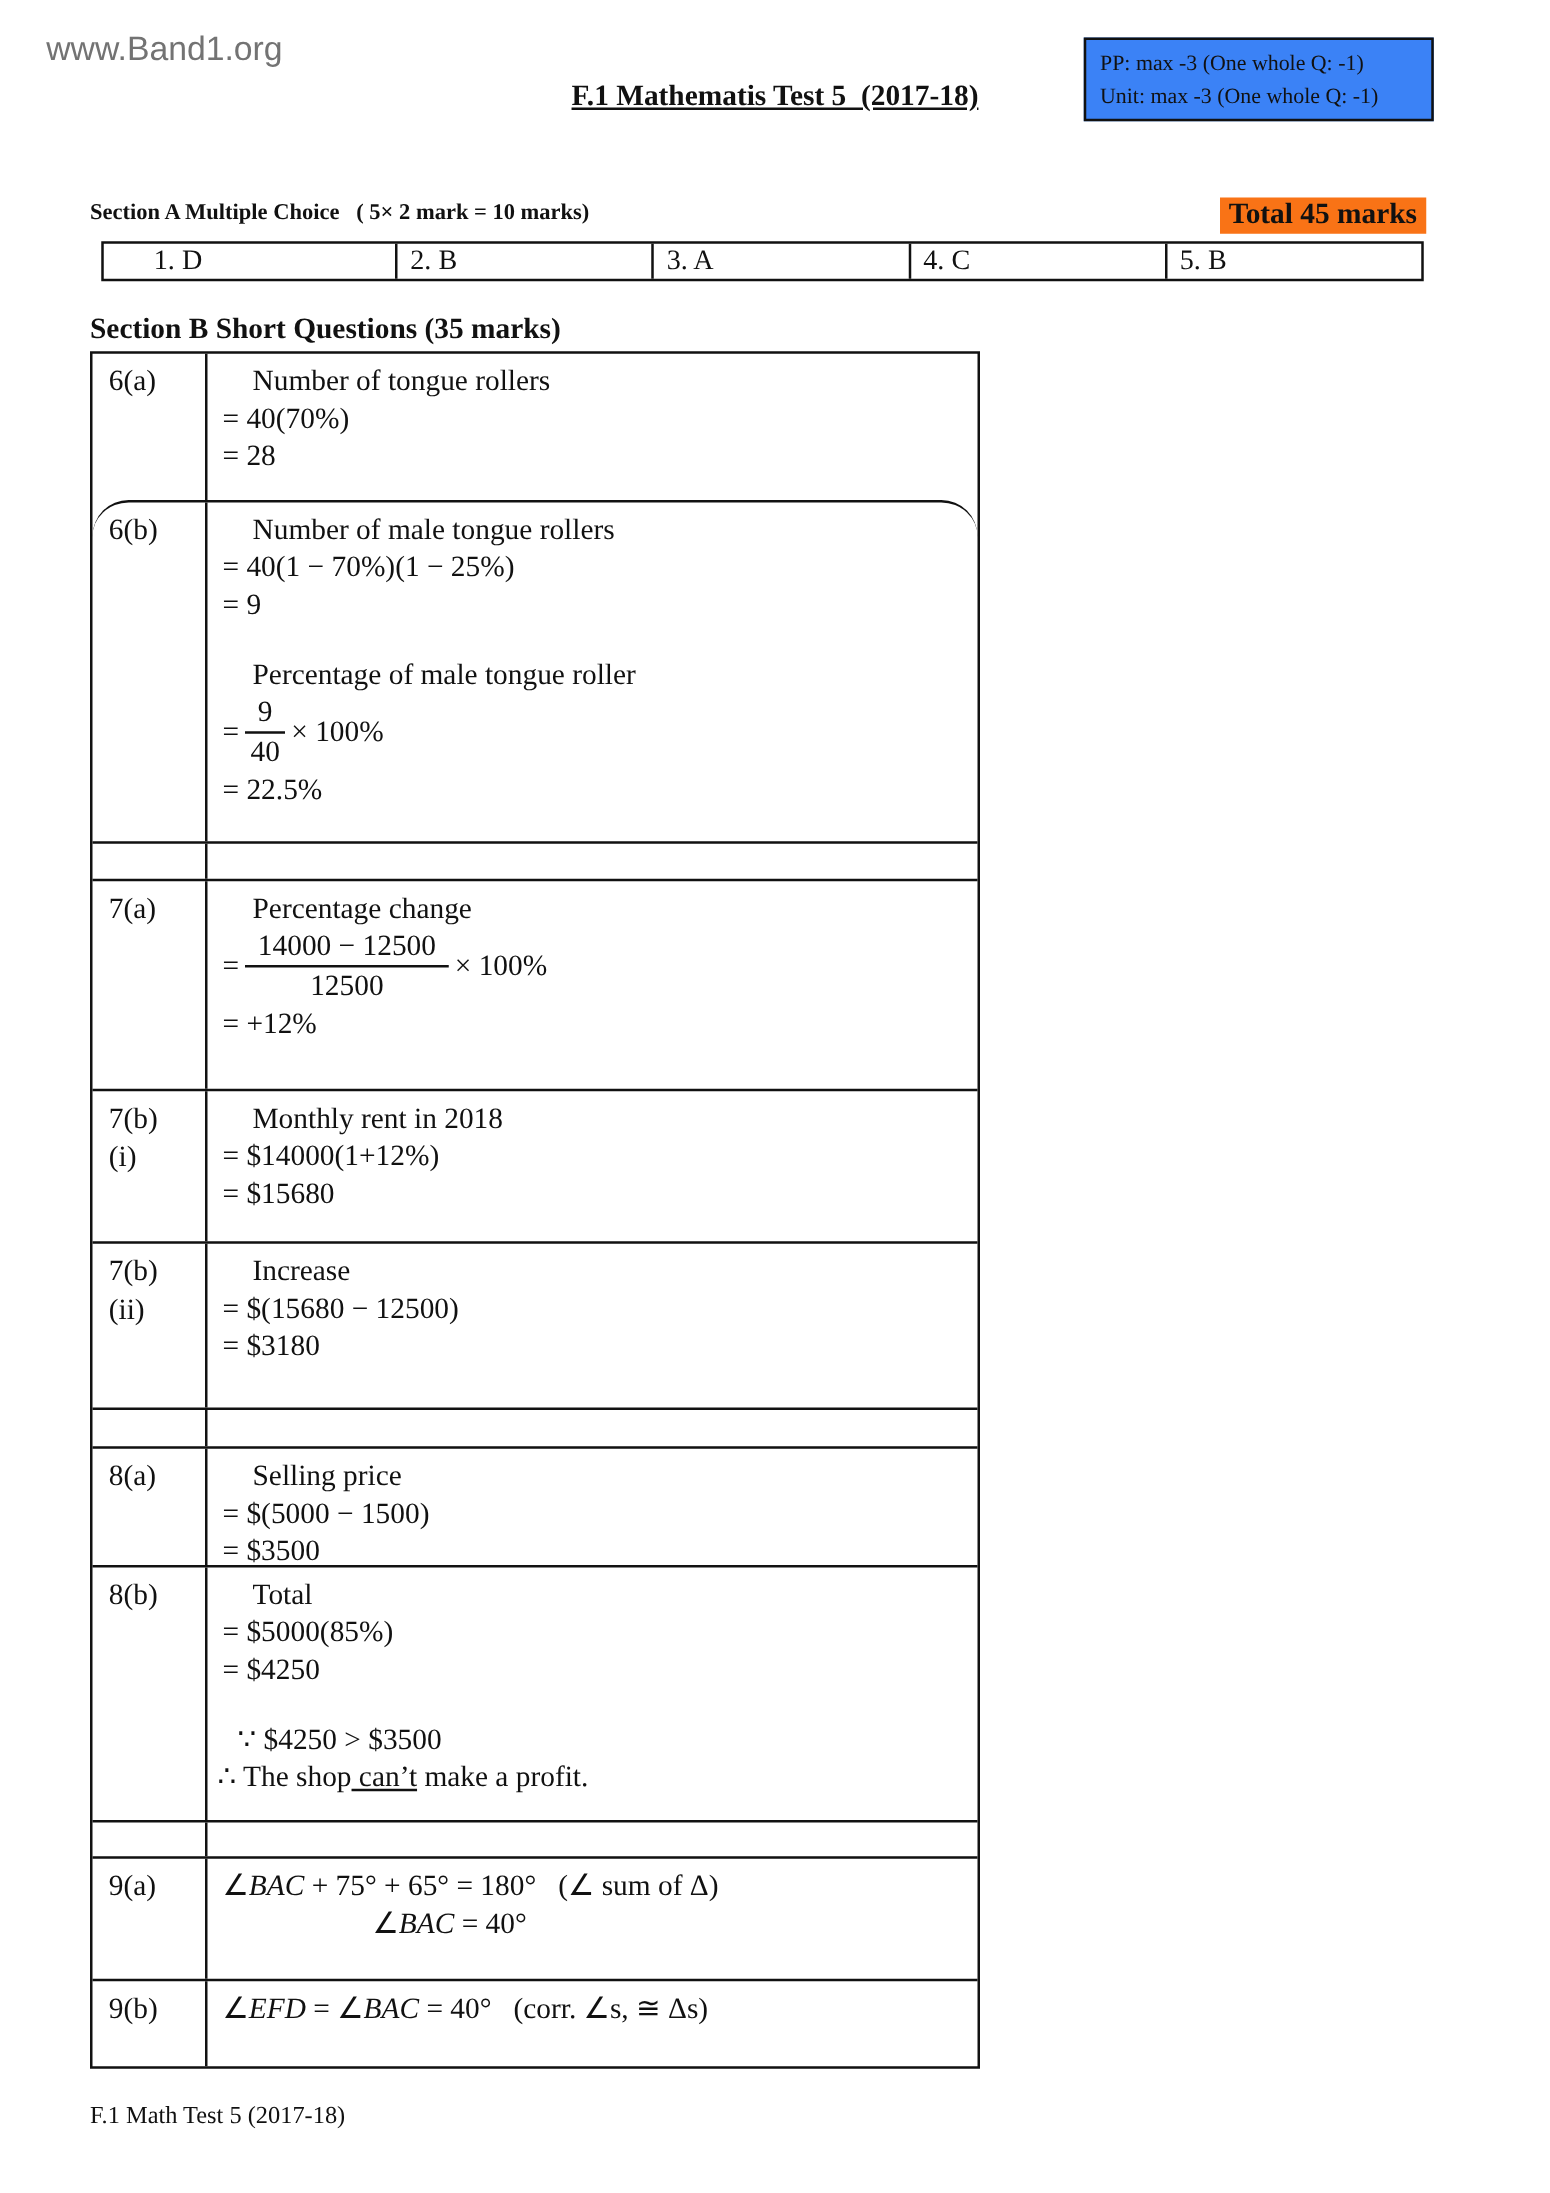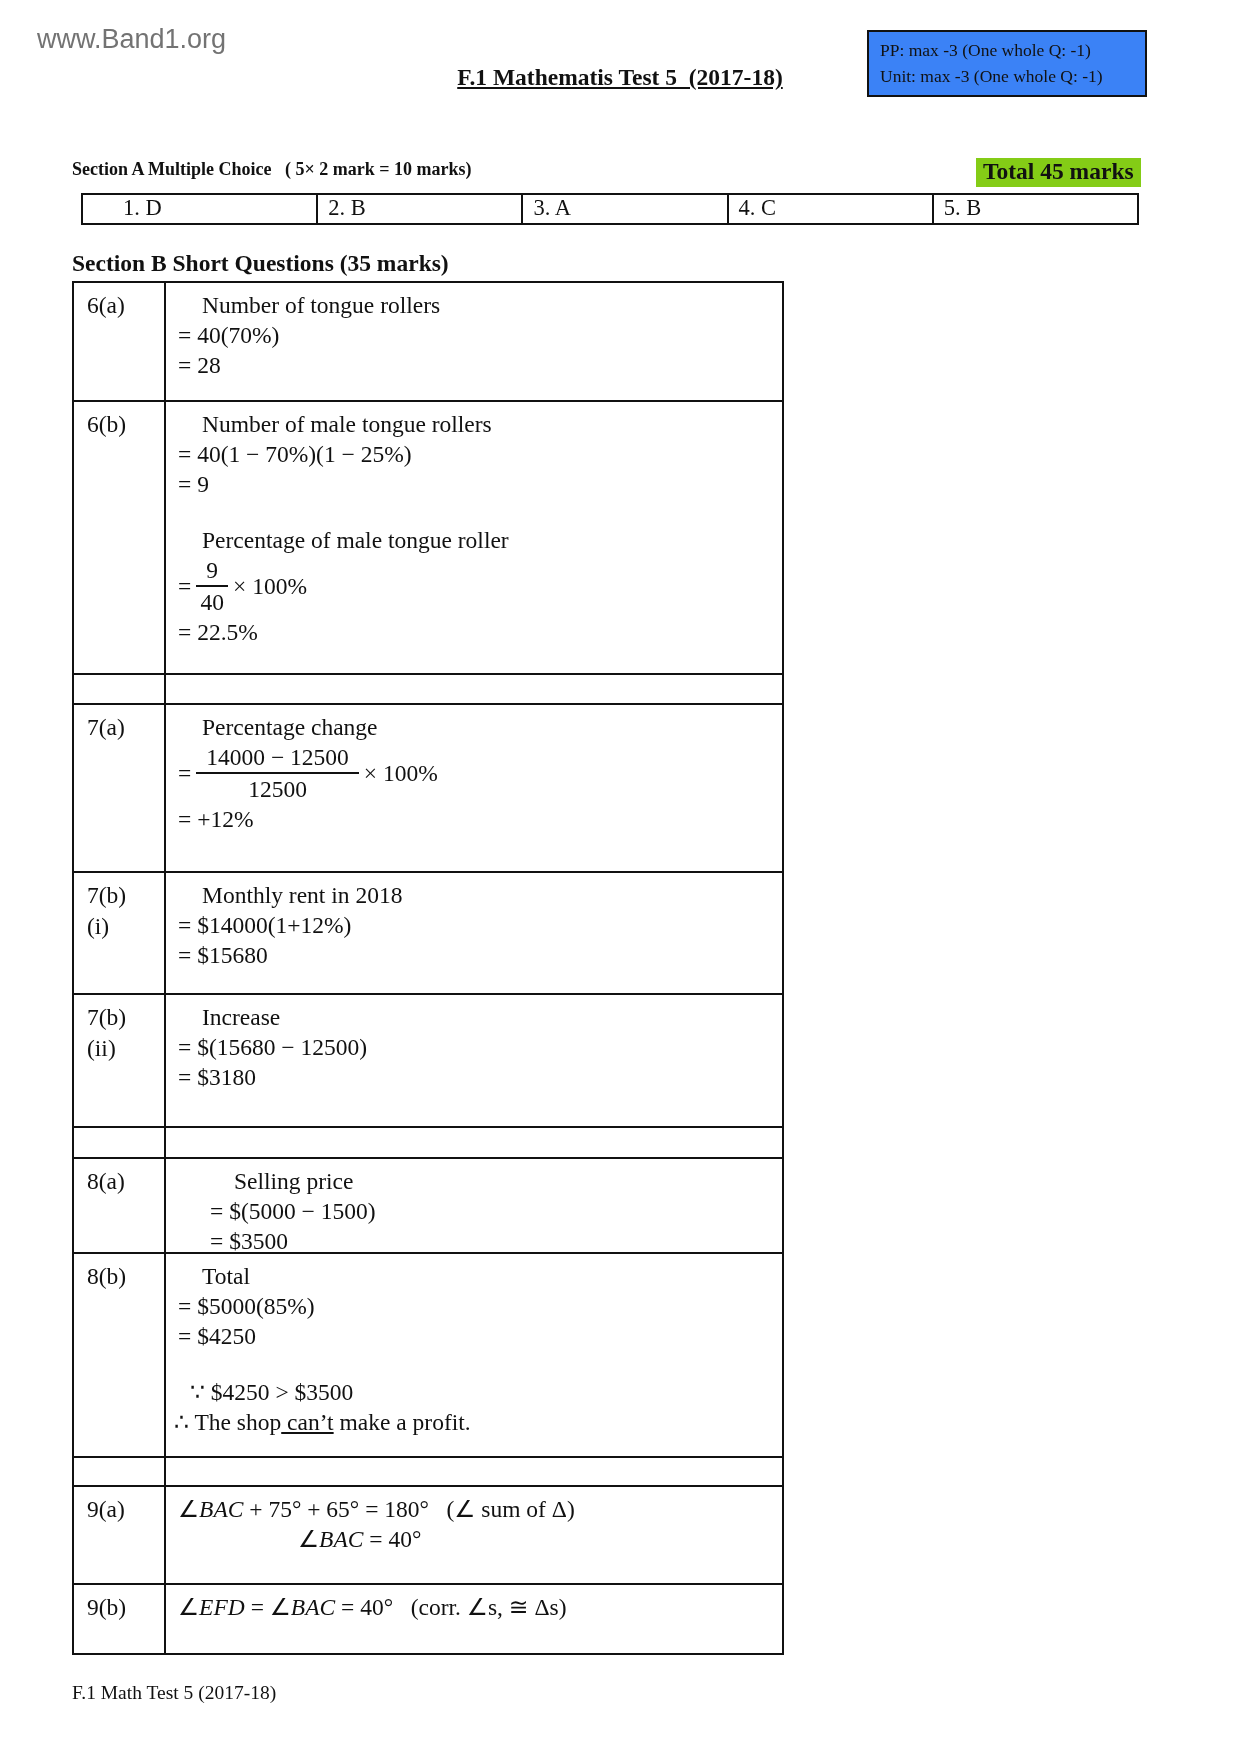--- a/index.html
+++ b/index.html
@@ -75,42 +75,42 @@
   <div class="site">www.Band1.org</div>
 
   <div class="pp-box">
     <div>PP: max -3  (One whole Q: -1)</div>
     <div>Unit: max -3  (One whole Q: -1)</div>
   </div>
 
   <div class="title"><span>F.1 Mathematis Test 5  (2017-18)</span></div>
 
   <div class="secA-head">Section A Multiple Choice   ( 5× 2 mark = 10 marks)</div>
-  <div class="total-marks" style="background: #84cc16;">Total 45 marks</div>
+  <div class="total-marks" style="background: #f97316;">Total 45 marks</div>
 
   <div class="mc-table">
       <div class="mc-cell">1. D</div>
       <div class="mc-cell">2. B</div>
       <div class="mc-cell">3. A</div>
       <div class="mc-cell">4. C</div>
       <div class="mc-cell">5. B</div>
     </div>
 
   <div class="secB-head">Section B Short Questions (35 marks)</div>
 
   <div class="b-table">
       <div class="b-row" style="height: 117px;">
         <div class="b-id"><div>6(a)</div></div>
         <div class="b-ans">
           <div class="line label">Number of tongue rollers</div>
           <div class="line eq">= 40(70%)</div>
           <div class="line eq">= 28</div>
         </div>
       </div>
-      <div class="b-row" style="height: 273px;">
+      <div class="b-row" style="height: 273px; border-radius: 29px;">
         <div class="b-id"><div>6(b)</div></div>
         <div class="b-ans">
           <div class="line label">Number of male tongue rollers</div>
           <div class="line eq">= 40(1 − 70%)(1 − 25%)</div>
           <div class="line eq">= 9</div>
           <div class="gap"></div>
           <div class="line label">Percentage of male tongue roller</div>
           <div class="frac-line"><div class="frac-pre">=</div><div class="frac-stack"><div class="frac-num">9</div><div class="frac-den">40</div></div><div>× 100%</div></div>
           <div class="line eq">= 22.5%</div>
         </div>
@@ -140,21 +140,21 @@
         <div class="b-ans">
           <div class="line label">Increase</div>
           <div class="line eq">= $(15680 − 12500)</div>
           <div class="line eq">= $3180</div>
         </div>
       </div>
       <div class="b-row spacer" style="height: 31px;">
         <div class="b-id"></div>
         <div class="b-ans"></div>
       </div>
-      <div class="b-row" style="height: 95px; gap: 32px;">
+      <div class="b-row" style="height: 95px;">
         <div class="b-id"><div>8(a)</div></div>
         <div class="b-ans">
           <div class="line label">Selling price</div>
           <div class="line eq">= $(5000 − 1500)</div>
           <div class="line eq">= $3500</div>
         </div>
       </div>
       <div class="b-row" style="height: 204px;">
         <div class="b-id"><div>8(b)</div></div>
         <div class="b-ans">

